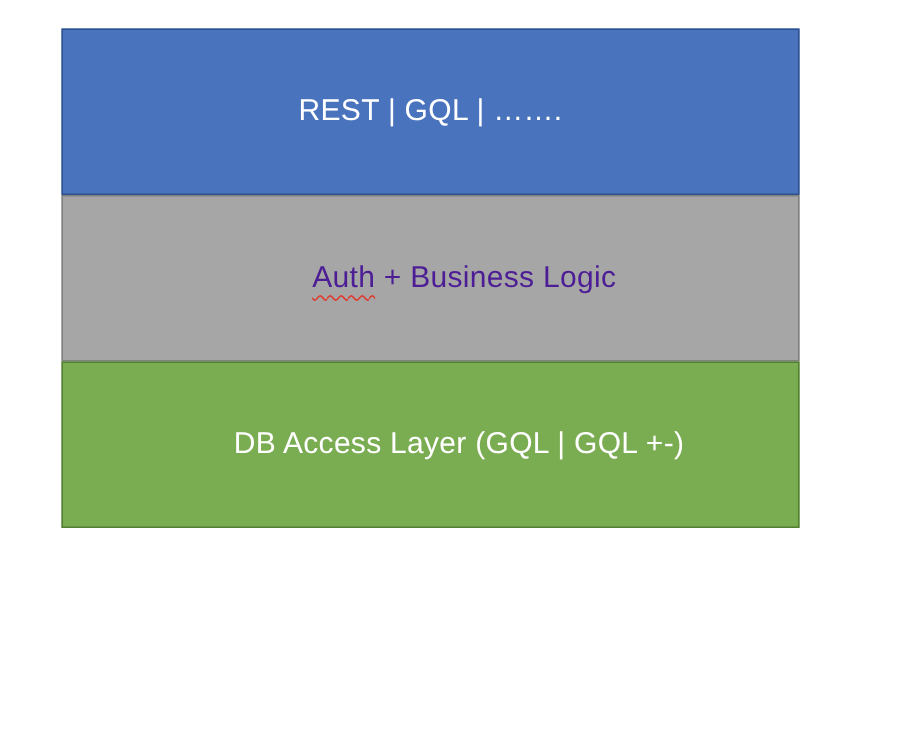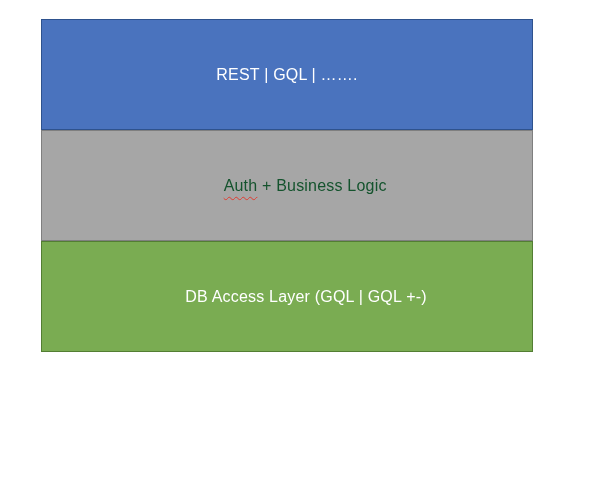--- a/index.html
+++ b/index.html
@@ -23,42 +23,42 @@
     display: flex;
     flex-direction: column;
   }
   .layer {
     box-sizing: border-box;
     height: 111px;
     border: 1px solid transparent;
     display: flex;
     align-items: center;
     justify-content: center;
-    font-size: 16px;
+    font-size: 20px;
     letter-spacing: 0.2px;
     white-space: pre;
     text-align: center;
   }
   .spell-error {
     text-decoration: underline wavy #e03a2f;
     text-decoration-thickness: 1px;
     text-underline-offset: 5px;
   }
 </style>
 </head>
 <body>
 
 <div class="slide">
   <div class="stack">
 
     <div class="layer" style="background-color: rgb(74, 115, 190); border-color: rgb(46, 82, 142); color: rgb(255, 255, 255);">
       <span>REST | GQL | …….</span>
     </div>
 
-    <div class="layer" style="background-color: rgb(166, 166, 166); border-color: rgb(127, 127, 127); color: #14532d;">
+    <div class="layer" style="background-color: rgb(166, 166, 166); border-color: rgb(127, 127, 127); color: #4c1d95;">
       <span>
         <span class="spell-error">Auth</span><span> + Business Logic</span>
       </span>
     </div>
 
     <div class="layer" style="background-color: rgb(122, 172, 82); border-color: rgb(83, 126, 51); color: rgb(255, 255, 255); padding-left: 38px;">
       <span>DB Access Layer (GQL | GQL +-)</span>
     </div>
 
 

